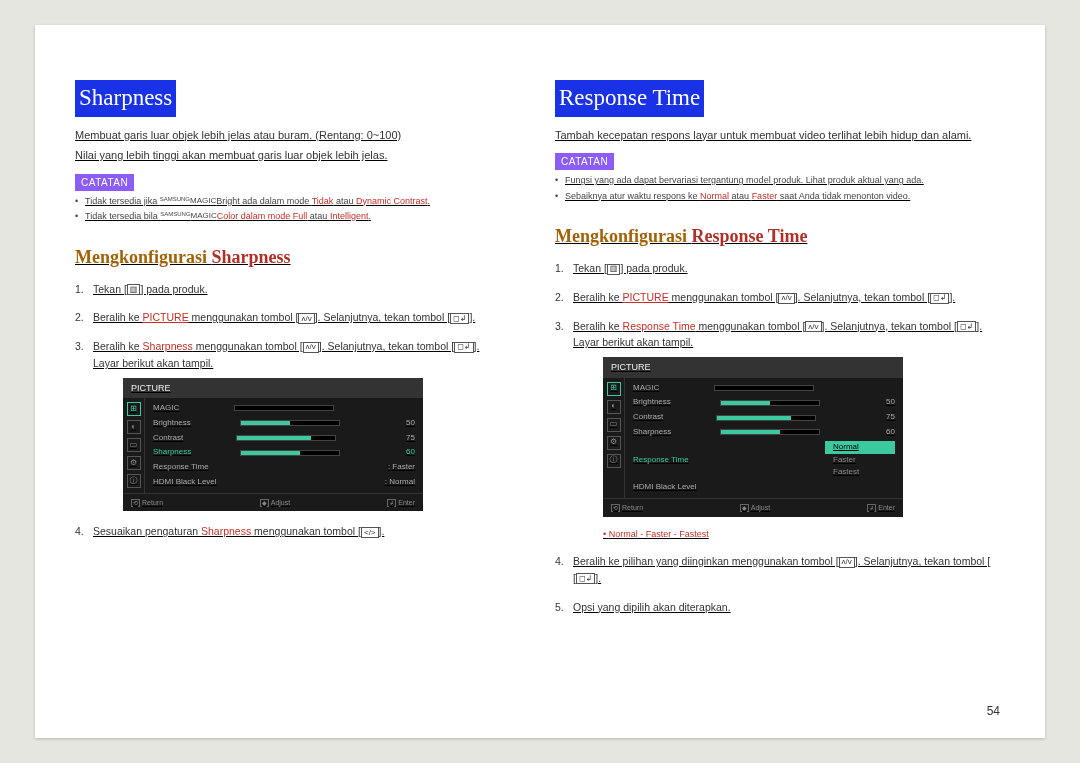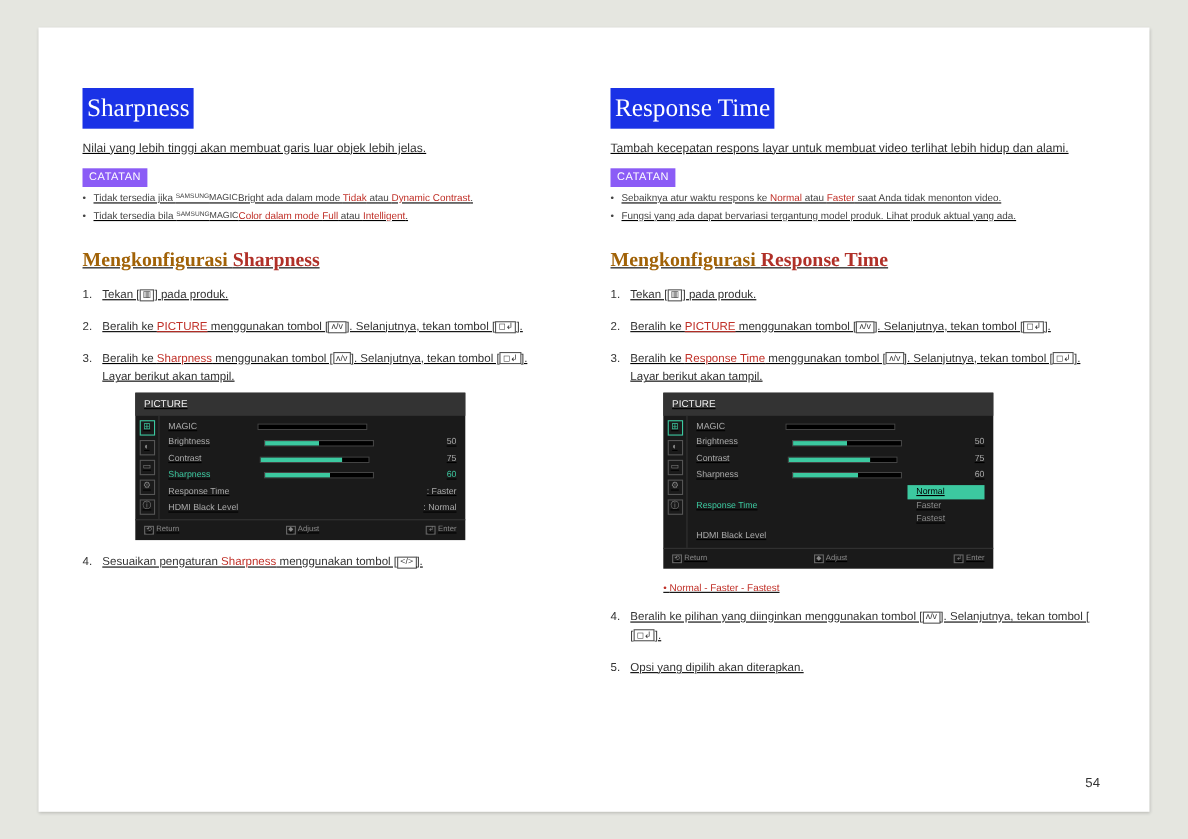--- a/index.html
+++ b/index.html
@@ -136,20 +136,21 @@
 </style>
 </head>
 <body>
 
 <div class="page">
 
   <div class="columns">
 
     <div class="col">
       <div class="title">Sharpness</div>
+      <p class="desc">Membuat garis luar objek lebih jelas atau buram. (Rentang: 0~100)</p>
       <p class="desc">Nilai yang lebih tinggi akan membuat garis luar objek lebih jelas.</p>
       <div class="note-label">CATATAN</div>
       <ul class="bullets">
         <li>
           <span>Tidak tersedia jika </span><span class="magic-sup">SAMSUNG</span><span class="magic">MAGIC</span><span>Bright ada dalam mode </span><span class="red">Tidak</span><span> atau </span><span class="red">Dynamic Contrast</span>.
         </li>
         <li>
           <span>Tidak tersedia bila </span><span class="magic-sup">SAMSUNG</span><span class="magic">MAGIC</span><span class="red">Color dalam mode </span><span class="red">Full</span><span> atau </span><span class="red">Intelligent</span>.
         </li>
       </ul>
@@ -228,24 +229,24 @@
           <span>Sesuaikan pengaturan </span><span class="red">Sharpness</span><span> menggunakan tombol [</span><span class="icon-box">&lt;/&gt;</span><span>].</span>
         </li>
       </ol>
     </div>
 
     <div class="col">
       <div class="title">Response Time</div>
       <p class="desc">Tambah kecepatan respons layar untuk membuat video terlihat lebih hidup dan alami.</p>
       <div class="note-label">CATATAN</div>
       <ul class="bullets">
+        <li><span>Fungsi yang ada dapat bervariasi tergantung model produk. Lihat produk aktual yang ada.</span></li>
         <li>
           <span>Sebaiknya atur waktu respons ke </span><span class="red">Normal</span><span> atau </span><span class="red">Faster</span><span> saat Anda tidak menonton video.</span>
         </li>
-        <li><span>Fungsi yang ada dapat bervariasi tergantung model produk. Lihat produk aktual yang ada.</span></li>
       </ul>
 
       <h3 class="section-h">
         <span class="black">Mengkonfigurasi </span><span>Response Time</span>
       </h3>
 
       <ol class="steps">
         <li>
           <span>Tekan [</span><span class="icon-box">▥</span><span>] pada produk.</span>
         </li>

